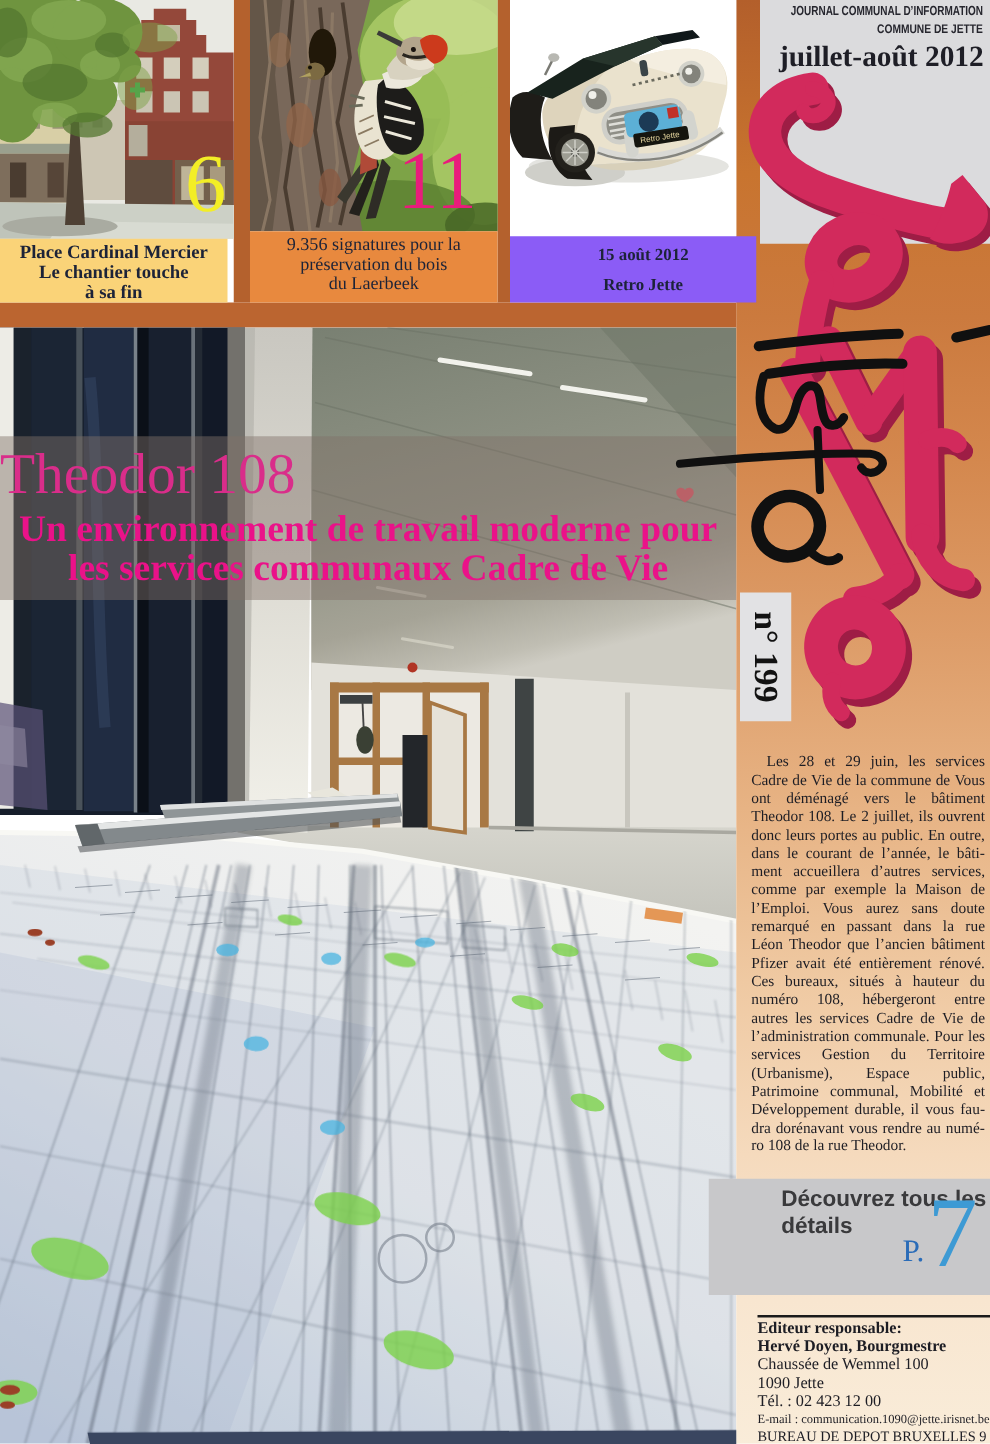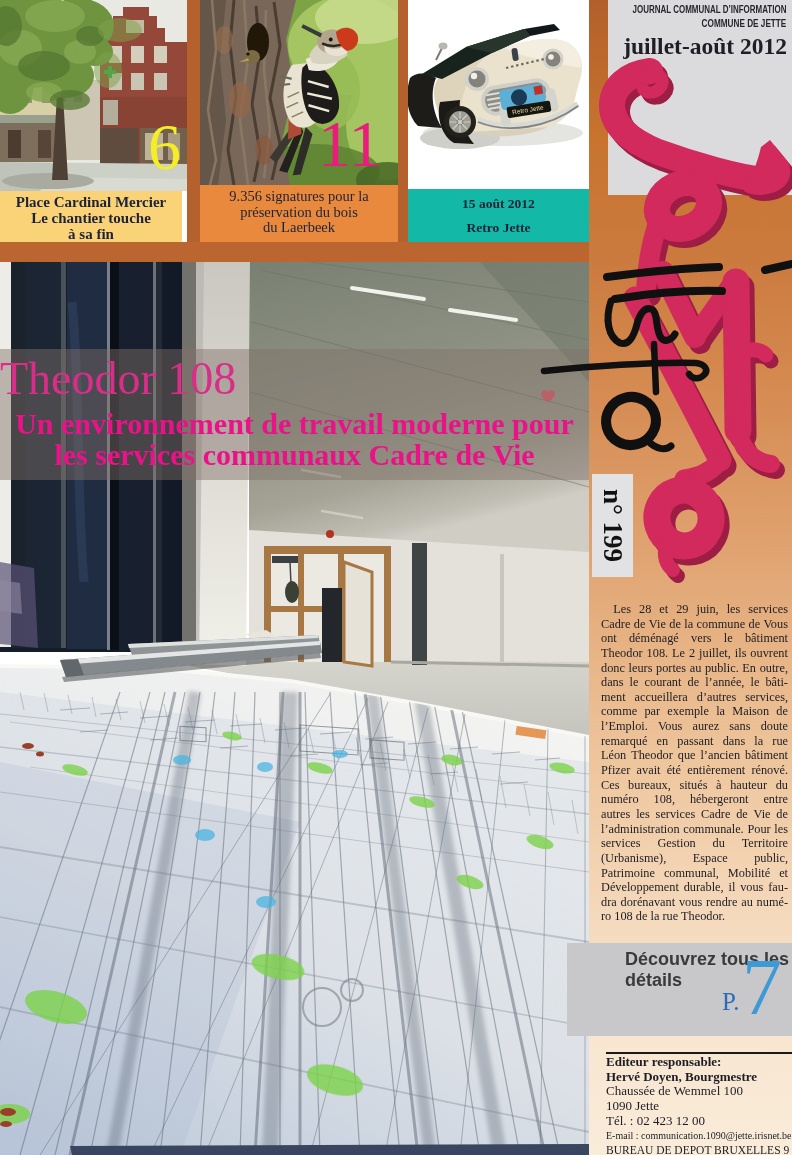--- a/index.html
+++ b/index.html
@@ -240,22 +240,22 @@
   <path d="M32 102 C28 118 34 136 46 143 L66 144 C56 132 50 116 52 100 Z" fill="#1c1a16"></path>
   <circle cx="52" cy="122" r="16" fill="#23211c"></circle>
   <circle cx="52" cy="122" r="11" fill="#9d9d93"></circle>
   <circle cx="52" cy="122" r="3.5" fill="#52524c"></circle>
   <path d="M52 112 L52 132 M42 122 L62 122 M45 115 L59 129 M45 129 L59 115" stroke="#cfcfc7" stroke-width="1.2"></path>
 
   <path d="M64 132 L140 127 C122 136 84 140 64 132 Z" fill="#d8d0ba"></path>
 </svg>
 </div>
 
-<div class="abs" style="left:408px;top:189px;width:181px;height:53px;background:#14b8a6;
-  color:#1c2338;font-weight:bold;font-size:13.5px;line-height:14px;text-align:center;">
+<div class="abs" style="left:408px;top:189px;width:181px;height:53px;background:#8b5cf6;
+  color:#1c2338;font-weight:bold;font-size:13.5px;line-height:14px;text-align:center;padding-left:16px;">
   <div style="padding-top:8px;">15 août 2012</div>
   <div style="padding-top:10px;">Retro Jette</div>
 </div>
 
 <div class="abs" style="left:608px;top:0;width:184px;height:195px;background:#dbdbdd;"></div>
 
 <div class="abs" style="right:6px;top:3px;white-space:nowrap;color:#26262e;
   font-family:'Liberation Sans',sans-serif;font-weight:bold;font-size:10.5px;transform:scaleX(0.76);transform-origin:right;">JOURNAL COMMUNAL D’INFORMATION</div>
 
 <div class="abs" style="right:6px;top:18px;white-space:nowrap;color:#26262e;

